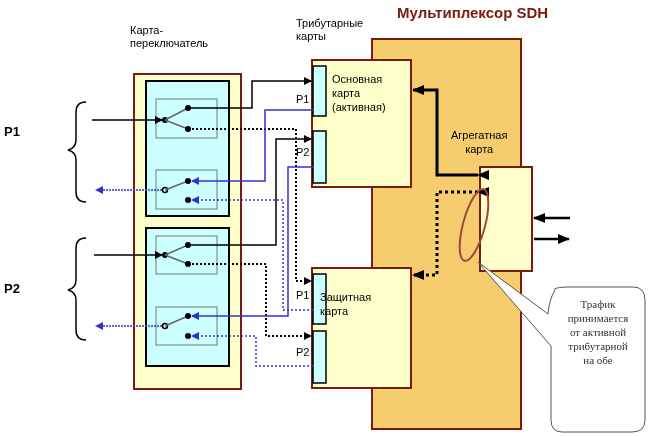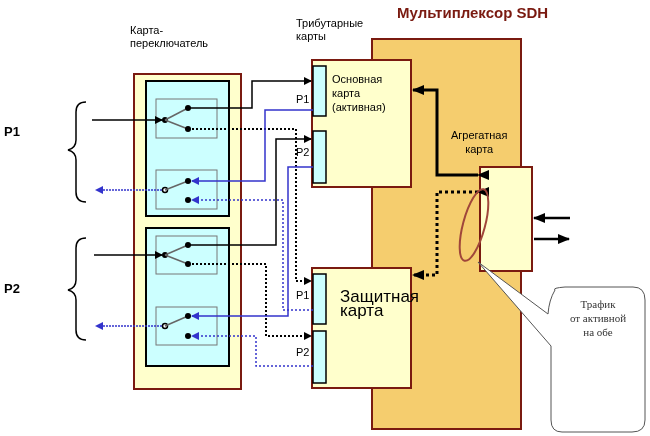--- a/index.html
+++ b/index.html
@@ -118,35 +118,37 @@
   <div>Трибутарные</div>
   <div>карты</div>
 </div>
 
 <div class="lbl" style="left:332px; top:72px; font-size:11px; line-height:14px;">
   <div>Основная</div>
   <div>карта</div>
   <div>(активная)</div>
 </div>
 
-<div class="lbl" style="left:340px; top:290px; font-size:17px; line-height:14px;">
+<div class="lbl" style="left:320px; top:290px; font-size:11px; line-height:14px;">
   <div>Защитная</div>
   <div>карта</div>
 </div>
 
 <div class="lbl" style="left:451px; top:128px; font-size:11px; line-height:14px;text-align:center;">
   <div>Агрегатная</div>
   <div>карта</div>
 </div>
 
 <div class="plabel" style="left:4px; top:124px;">P1</div>
 <div class="plabel" style="left:4px; top:281px;">P2</div>
 
 <div class="port" style="left:296px; top:93px;">P1</div>
 <div class="port" style="left:296px; top:146px;">P2</div>
 <div class="port" style="left:296px; top:289px;">P1</div>
 <div class="port" style="left:296px; top:346px;">P2</div>
 
 <div class="callout" style="left:553px; top:297px; width:90px;">
   <div>Трафик</div>
+  <div>принимается</div>
   <div>от активной</div>
+  <div>трибутарной</div>
   <div>на обе</div>
 </div>
 
 </body></html>

